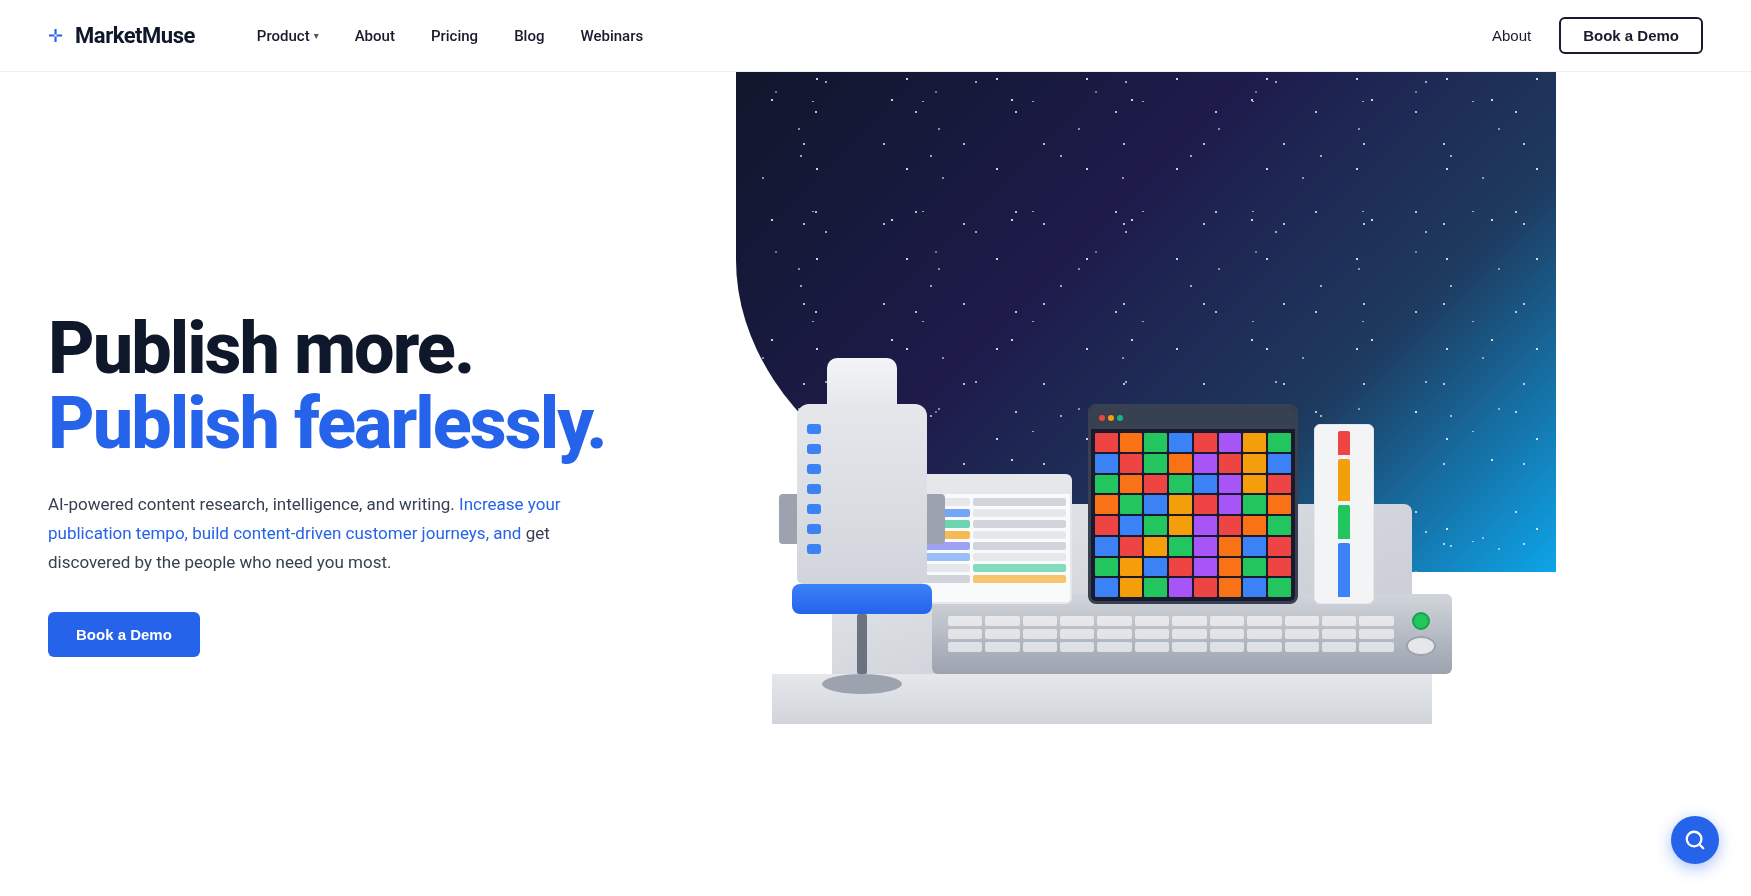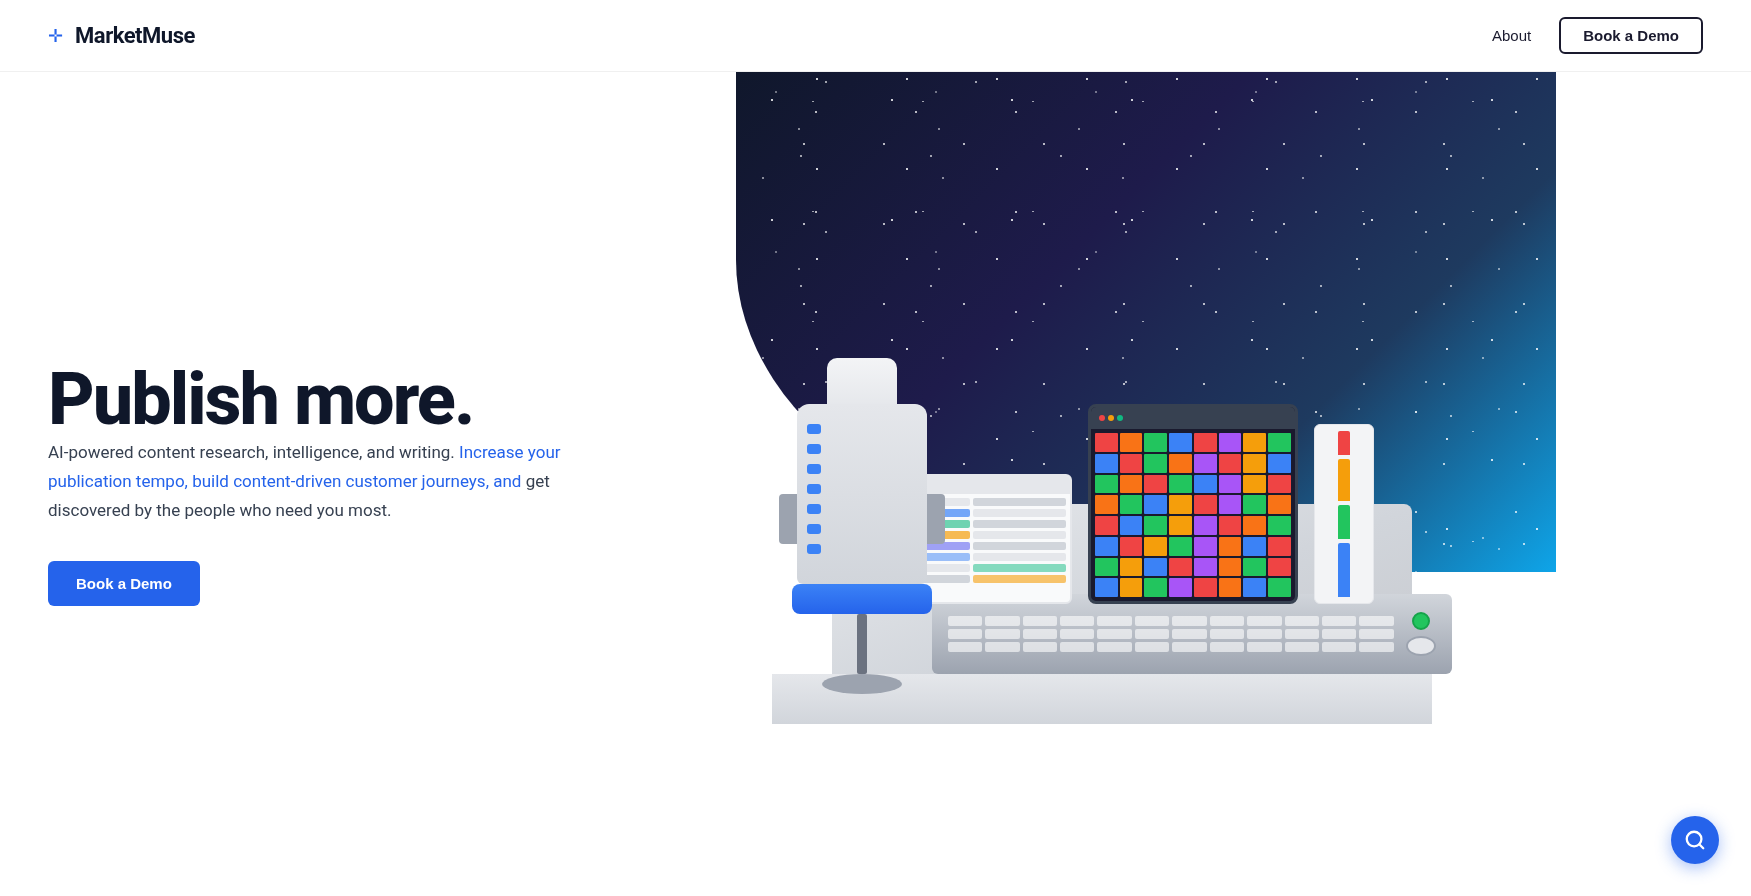--- a/index.html
+++ b/index.html
@@ -506,30 +506,49 @@
   </style>
 </head>
 <body>
 
 <nav>
   <a class="logo-area" href="#">
     <span class="logo-cross">✛</span>
     <span class="logo-text">MarketMuse</span>
   </a>
 
+  <div class="nav-links">
+    <a class="nav-link" href="#">
+      <span>Product</span>
+      <span class="chevron">▾</span>
+    </a>
+    <a class="nav-link" href="#">
+      <span>About</span>
+    </a>
+    <a class="nav-link" href="#">
+      <span>Pricing</span>
+    </a>
+    <a class="nav-link" href="#">
+      <span>Blog</span>
+    </a>
+    <a class="nav-link" href="#">
+      <span>Webinars</span>
+    </a>
+  </div>
 
   <div class="nav-actions">
     <button class="btn-login">About</button>
     <button class="btn-demo-outline">Book a Demo</button>
   </div>
 </nav>
 
 <section class="hero">
   <div class="hero-content">
     <div class="hero-headline-dark">Publish more.</div>
+    <div class="hero-headline-blue">Publish fearlessly.</div>
     <p class="hero-description">
       <span>AI-powered content research, intelligence, and writing.</span>
       <span class="highlight"> Increase your publication tempo, build content-driven customer journeys, and</span>
       <span> get discovered by the people who need you most.</span>
     </p>
     <button class="btn-demo-solid">Book a Demo</button>
   </div>
 
   <div class="hero-visual">
 

